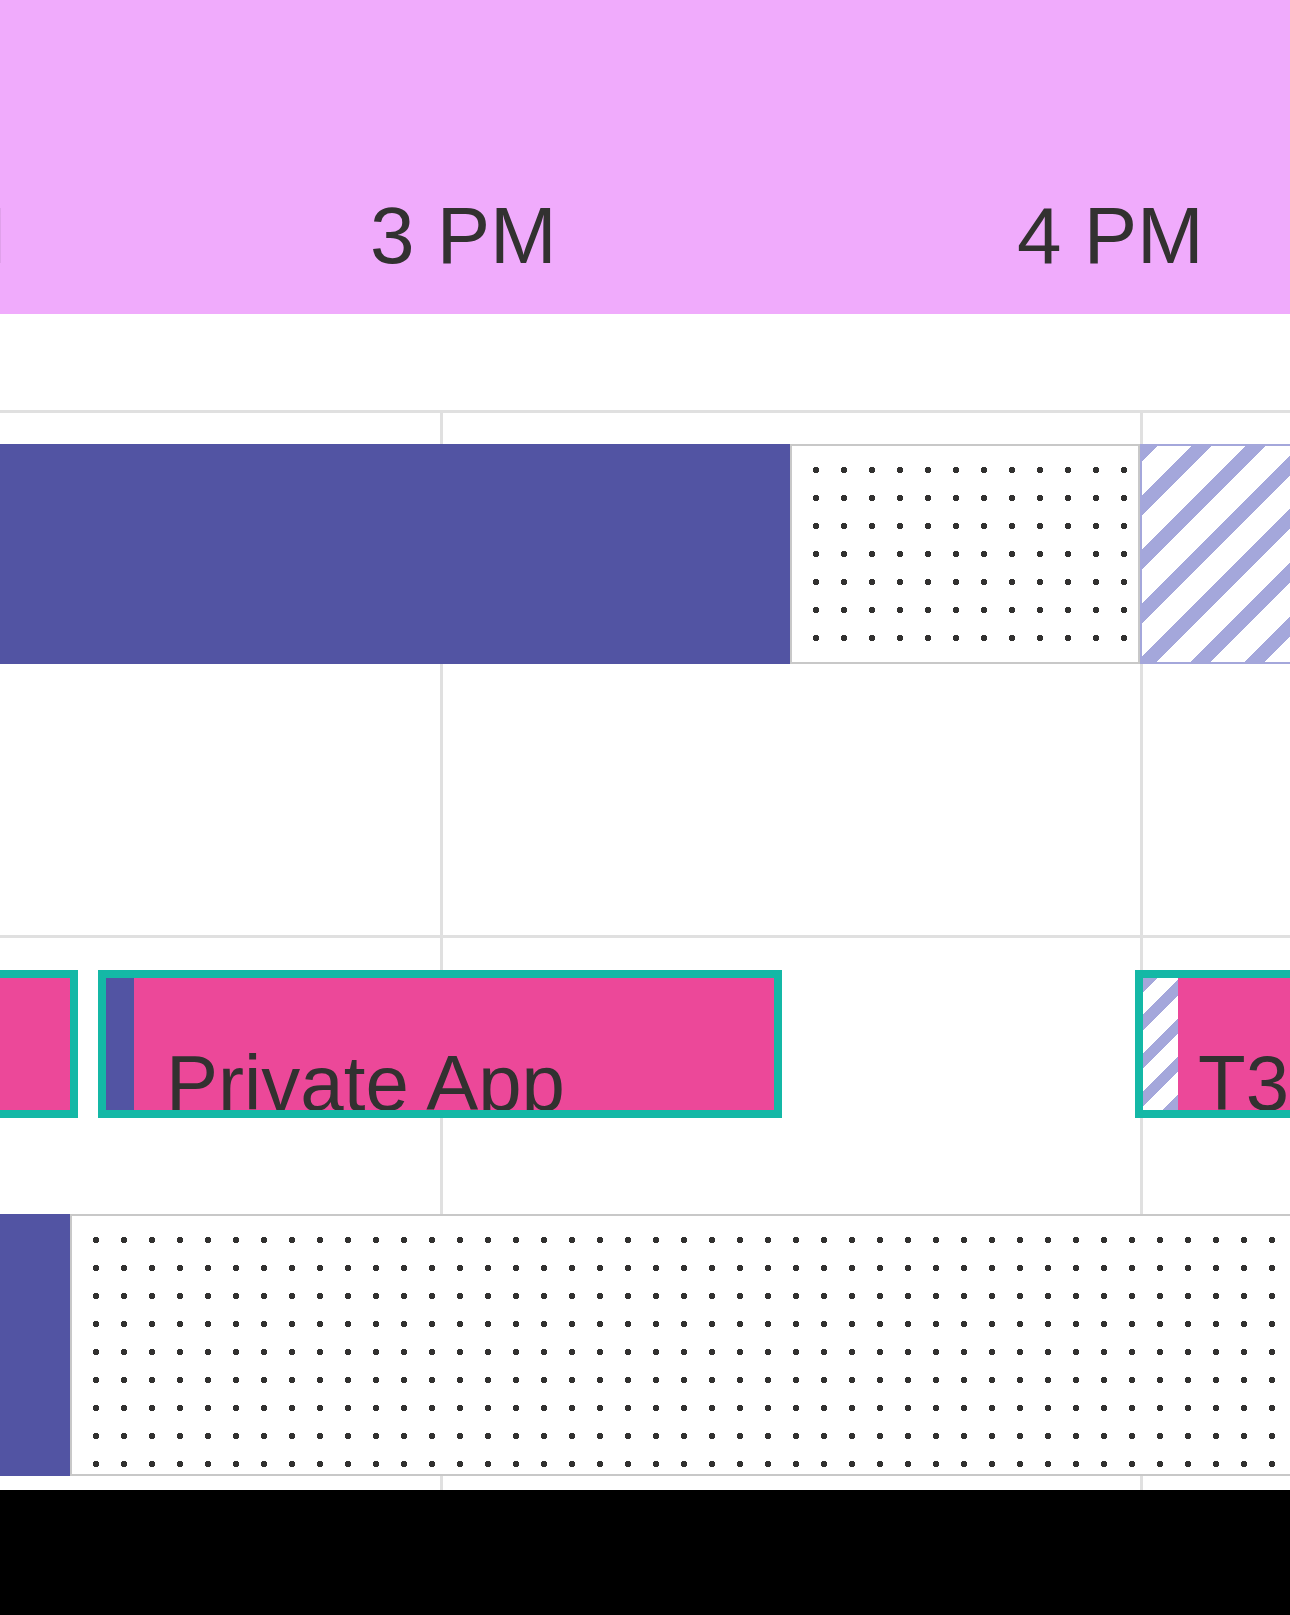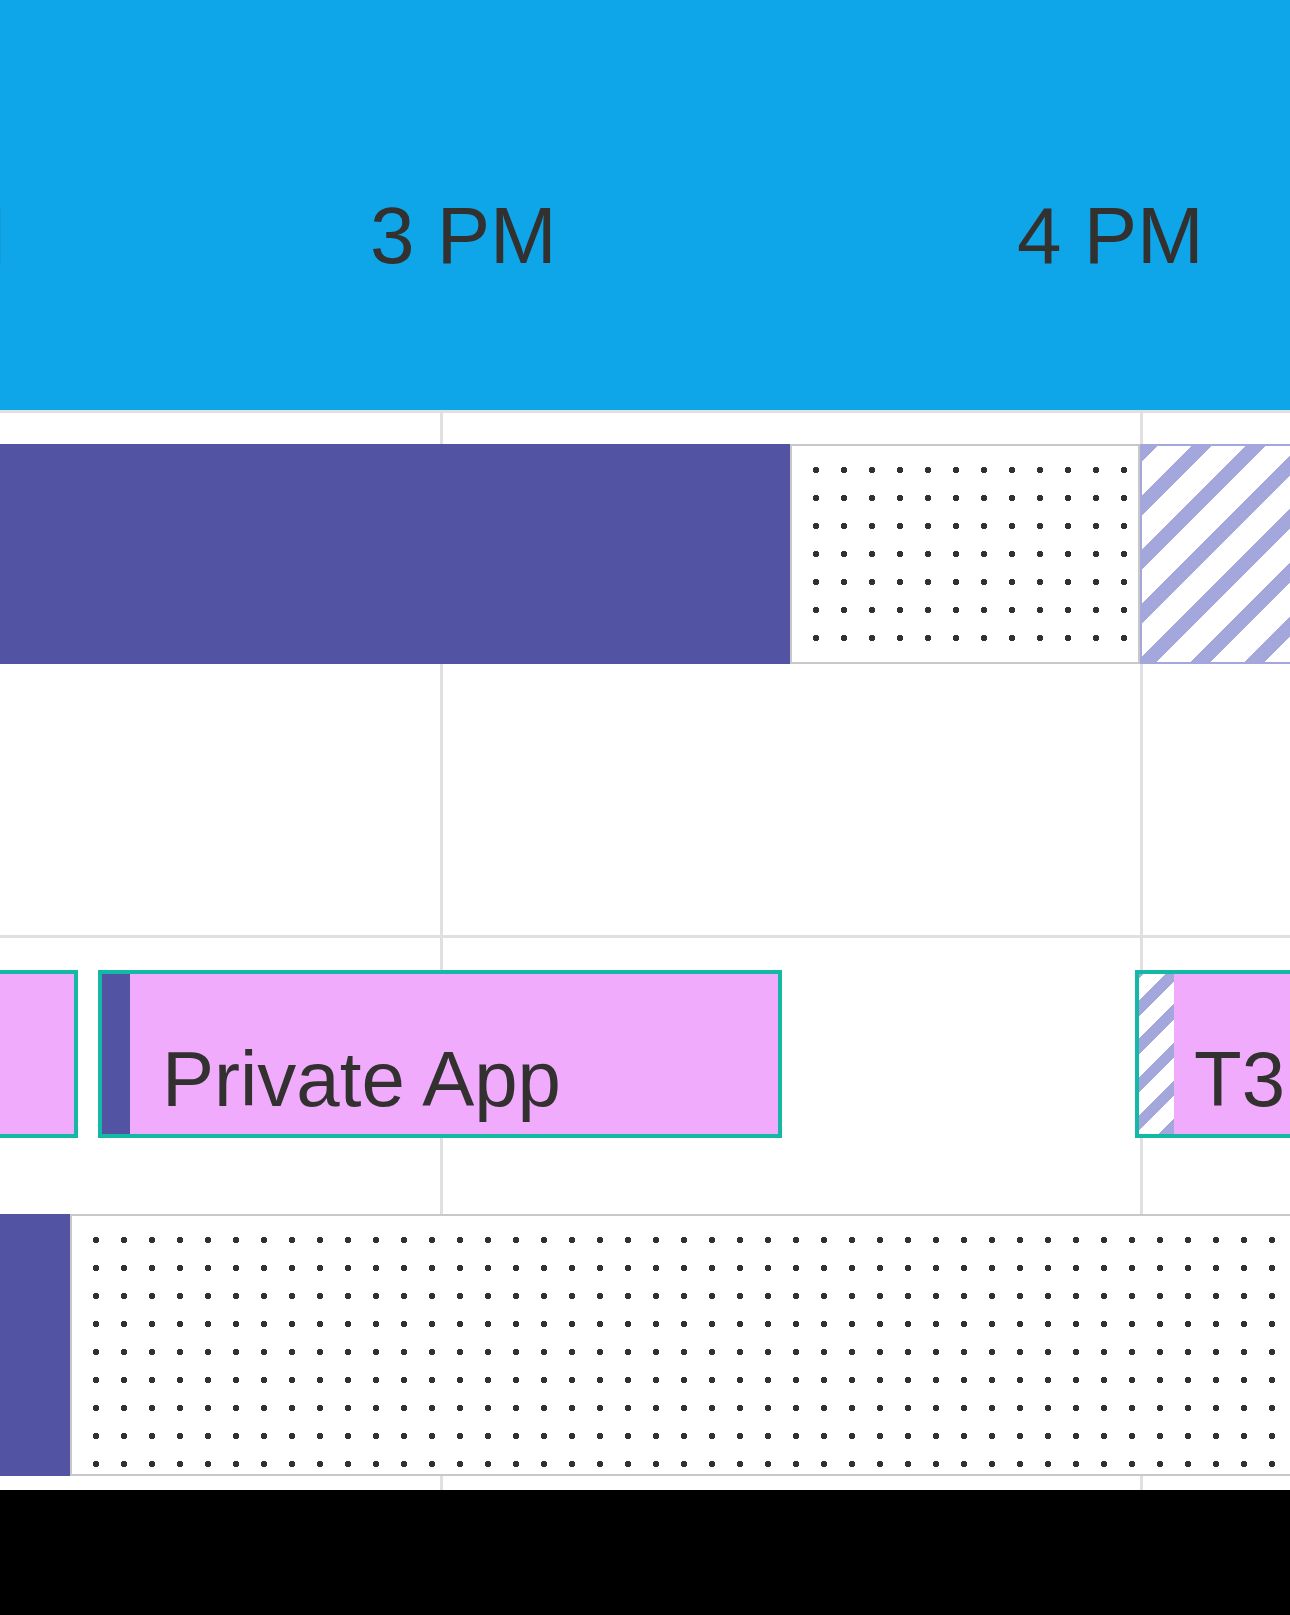--- a/index.html
+++ b/index.html
@@ -21,22 +21,22 @@
       left: 0;
       width: 1290px;
       height: 1615px;
       background: #fff;
     }
     .time-header {
       position: absolute;
       top: 0;
       left: 0;
       right: 0;
-      height: 410px;
-      background: #0ea5e9;
+      height: 314px;
+      background: #f0abfc;
     }
     .time-label {
       position: absolute;
       top: 190px;
       font-size: 80px;
       color: #323130;
       font-weight: 400;
       white-space: nowrap;
     }
     .grid-area {
@@ -90,25 +90,25 @@
       background-color: #fff;
       background-image: radial-gradient(#323130 3px, transparent 3px);
       background-size: 28px 28px;
       background-position: 10px 10px;
       border: 2px solid #c8c8c8;
     }
     
     
     .event {
       position: absolute;
-      border: 4px solid #14b8a6;
-      background: #f0abfc;
+      border: 8px solid #14b8a6;
+      background: #ec4899;
       overflow: hidden;
       white-space: nowrap;
-      height: 168px;
+      height: 148px;
     }
     .event-text {
       font-size: 78px;
       color: #323130;
       line-height: 210px;
       padding-left: 20px;
     }
     .event-busy-bar {
       position: absolute;
       left: 0;

